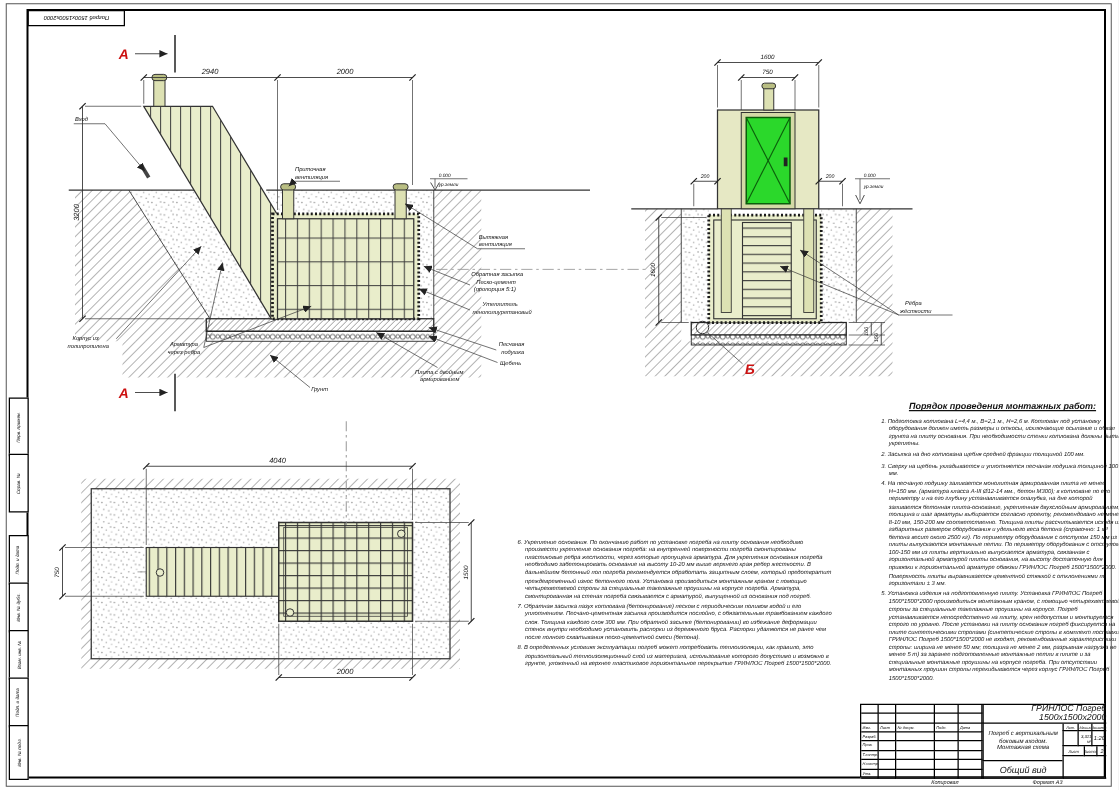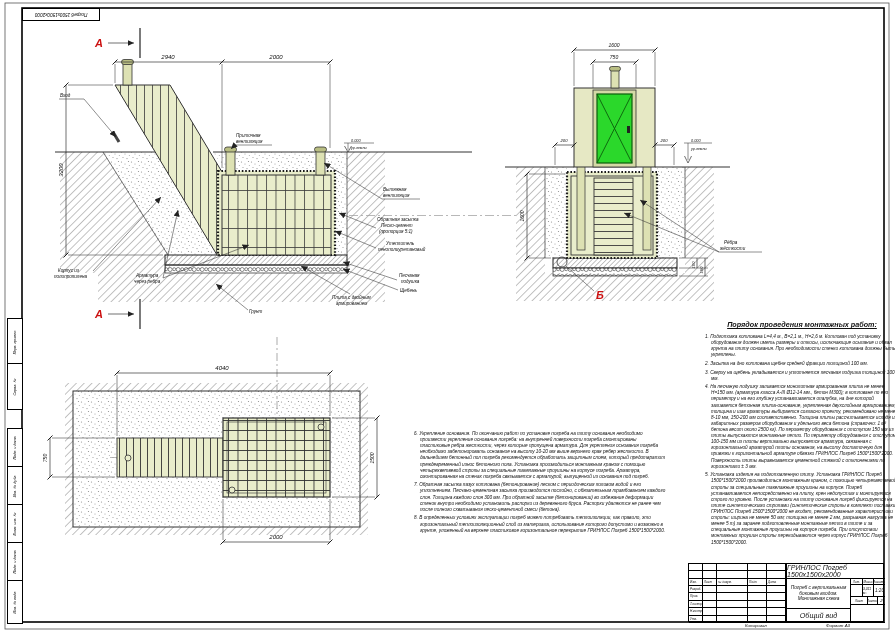--- a/index.html
+++ b/index.html
@@ -30,21 +30,21 @@
   #tlStamp span{transform:rotate(180deg);font-size:4.6px;font-style:italic;white-space:nowrap;}
   
   .sstamp{left:7px;width:14px;border:1px solid #000;display:flex;align-items:center;
           justify-content:center;background:#fff;}
   .sstamp span{transform:rotate(-90deg);font-size:3.7px;font-style:italic;white-space:nowrap;}
   
   #tb{left:688px;top:563px;width:196px;height:59px;border:1.4px solid #000;box-sizing:border-box;
       font-style:italic;color:#111;background:#fff;}
   #tb .cell{position:absolute;box-sizing:border-box;border-left:0.8px solid #000;
             border-bottom:0.8px solid #000;overflow:hidden;display:flex;align-items:center;
-            justify-content:center;text-align:left;}
+            justify-content:center;text-align:right;}
   #tbL{position:absolute;left:0;top:0;width:97px;height:59px;display:grid;
        grid-template-columns:14px 14px 31px 19px 19px;grid-auto-rows:7.37px;}
   #tbL div{box-sizing:border-box;border-right:0.7px solid #000;border-bottom:0.7px solid #000;
            font-size:3.1px;line-height:7px;padding-left:1px;white-space:nowrap;overflow:visible;}
   .ucap{font-size:4.4px;font-style:italic;color:#111;}
 </style>
 </head>
 <body>
 
 <div id="sheet">

